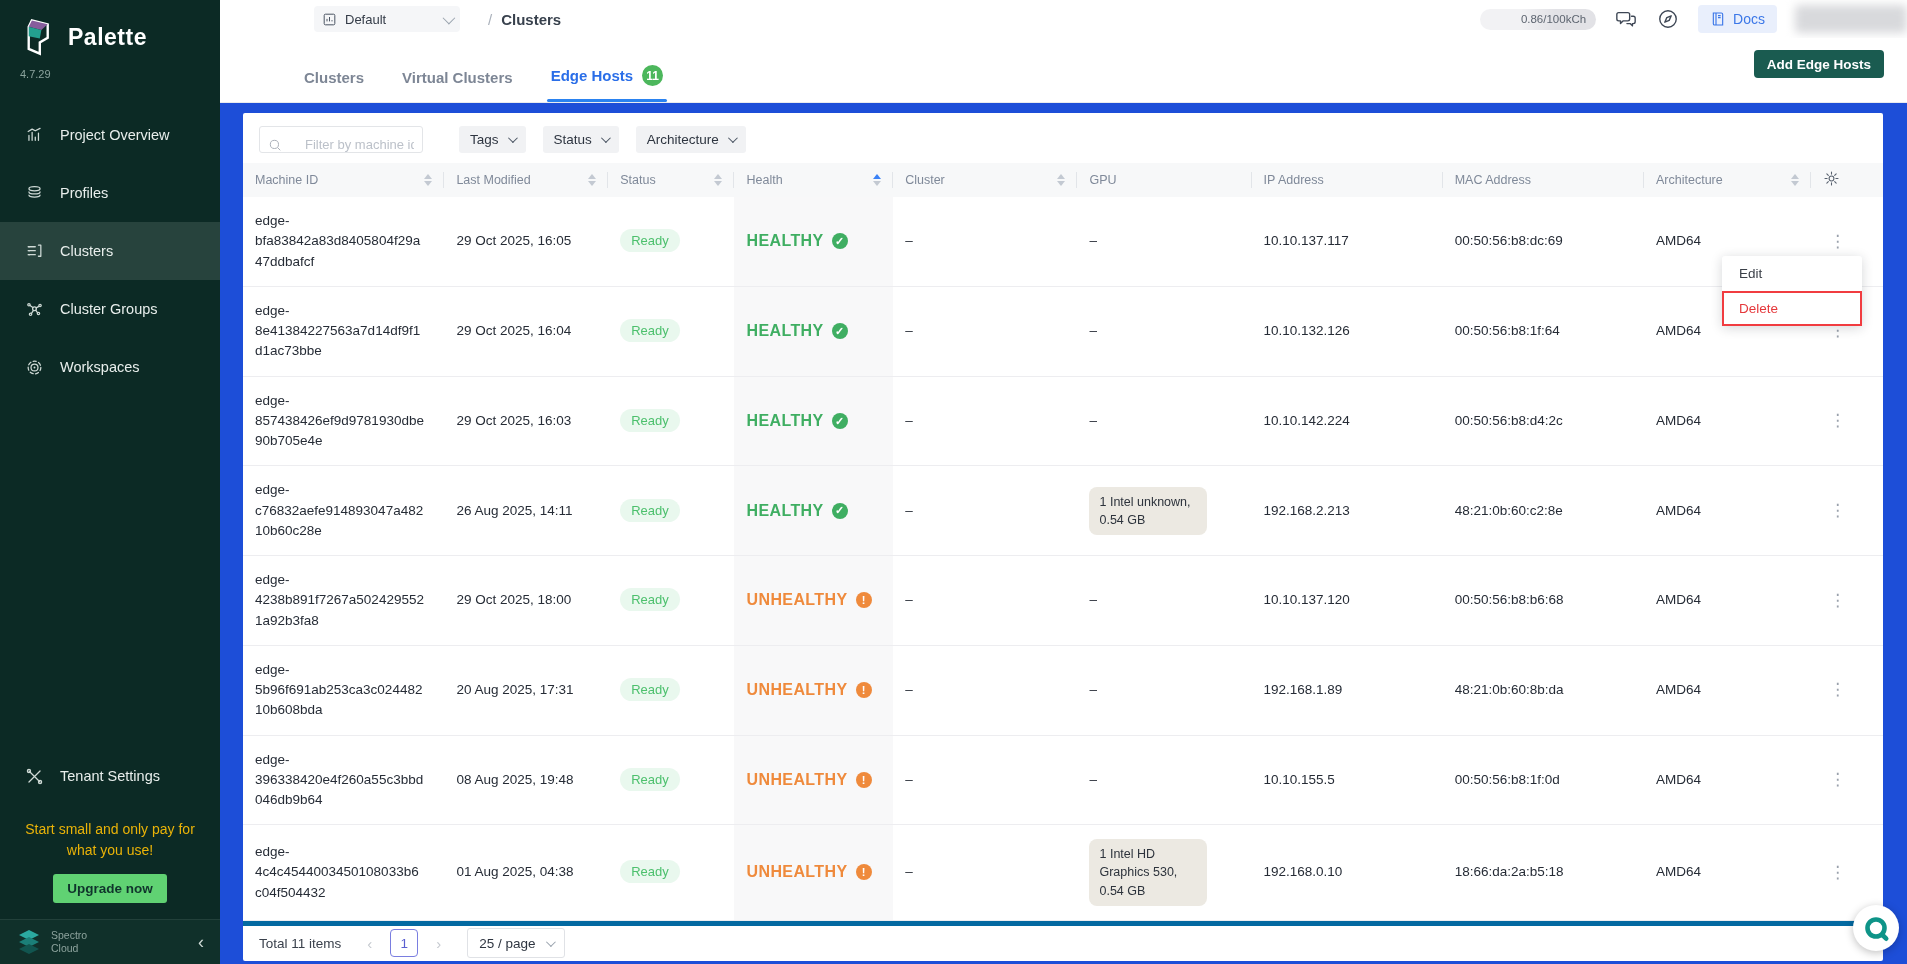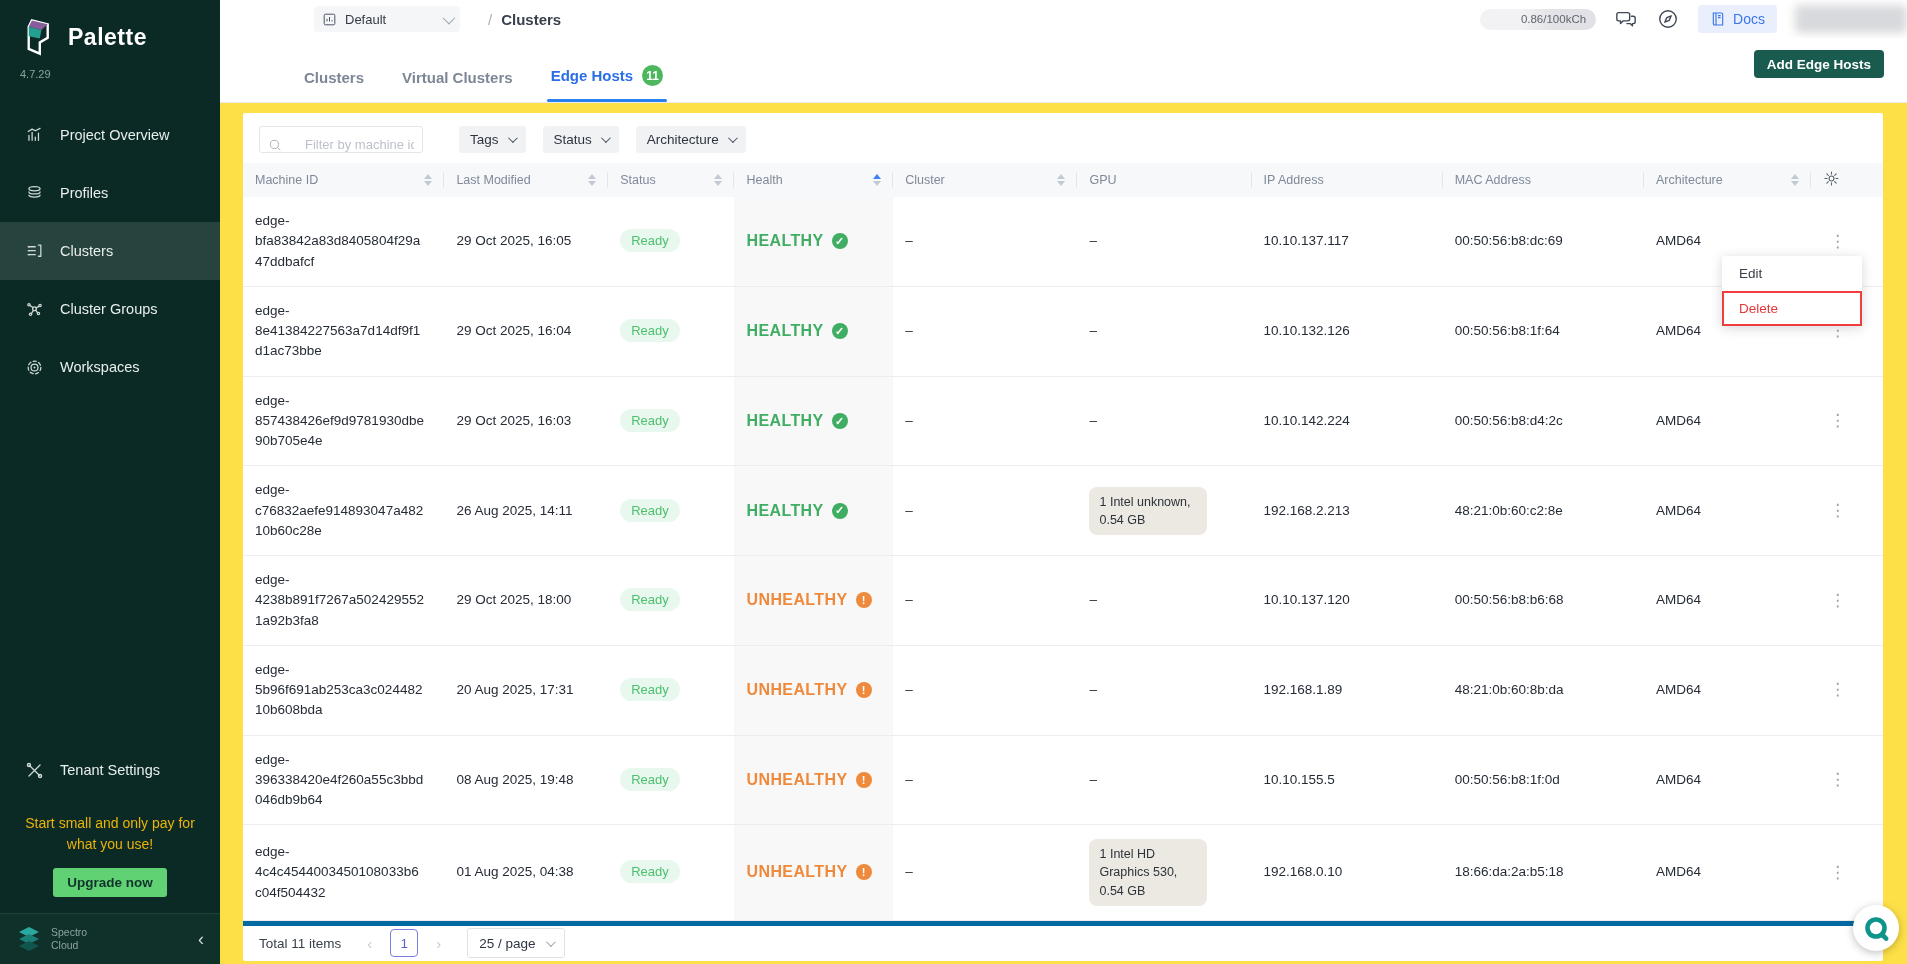--- a/index.html
+++ b/index.html
@@ -13,26 +13,26 @@
   .nav { margin-top:26px; }
   .nav-item { display:flex; align-items:center; gap:16px; height:58px; padding-left:24px; cursor:pointer; }
   .nav-item.selected { background:#27433d; }
   .nav-ico { width:20px; height:20px; display:inline-flex; align-items:center; justify-content:center; flex:none; }
   .nav-ico svg { width:19px; height:19px; stroke:#cfdad6; fill:none; stroke-width:1.6; stroke-linecap:round; stroke-linejoin:round; }
   .nav-label { font-size:14.5px; color:#e8eeec; }
   .sidebar-spacer { flex:1; }
   .promo { text-align:center; padding:0 14px 16px; }
   .promo-text { font-size:14px; line-height:1.45; color:#eab308; }
   .upgrade-btn { margin-top:14px; background:#60d273; color:#10342c; border:none; border-radius:3px; font-size:13.5px; font-weight:600; padding:7px 14px; cursor:pointer; font-family:inherit; }
-  .side-foot { border-top:1px solid rgba(255,255,255,.08); background:#10302a; height:51px; display:flex; align-items:center; padding:0 16px; gap:9px; }
+  .side-foot { border-top:1px solid rgba(255,255,255,.08); background:#10302a; height:45px; display:flex; align-items:center; padding:0 16px; gap:9px; }
   .side-foot-name { font-size:10.5px; color:#8da39d; line-height:1.25; }
   .collapse { margin-left:auto; color:#cfdad6; font-size:18px; cursor:pointer; line-height:1; }
 
   
-  .main { margin-left:220px; height:964px; display:flex; flex-direction:column; background:#fde047; }
+  .main { margin-left:220px; height:964px; display:flex; flex-direction:column; background:#1d4ed8; }
   .topbar { background:#fff; height:38px; position:relative; display:flex; align-items:center; }
   .proj-select { position:absolute; left:94px; top:6px; width:146px; height:26px; background:#f5f6f8; border-radius:4px; display:flex; align-items:center; gap:8px; padding:0 8px; cursor:pointer; }
   .proj-select svg { width:15px; height:15px; stroke:#4a5462; fill:none; stroke-width:1.6; }
   .proj-name { font-size:13px; color:#333b47; }
   .proj-chev { margin-left:auto; }
   .chev { width:9px; height:9px; border-right:1.6px solid #9aa3ae; border-bottom:1.6px solid #9aa3ae; transform:rotate(45deg) translateY(-2px); display:inline-block; }
   .crumbs { position:absolute; left:268px; top:0; height:38px; display:flex; align-items:center; gap:9px; }
   .crumb-sep { color:#aab1bb; font-size:15px; }
   .crumb-cur { color:#38414d; font-size:15px; font-weight:600; }
   .topbar-right { position:absolute; right:0; top:0; height:38px; display:flex; align-items:center; gap:18px; padding-right:0; }

